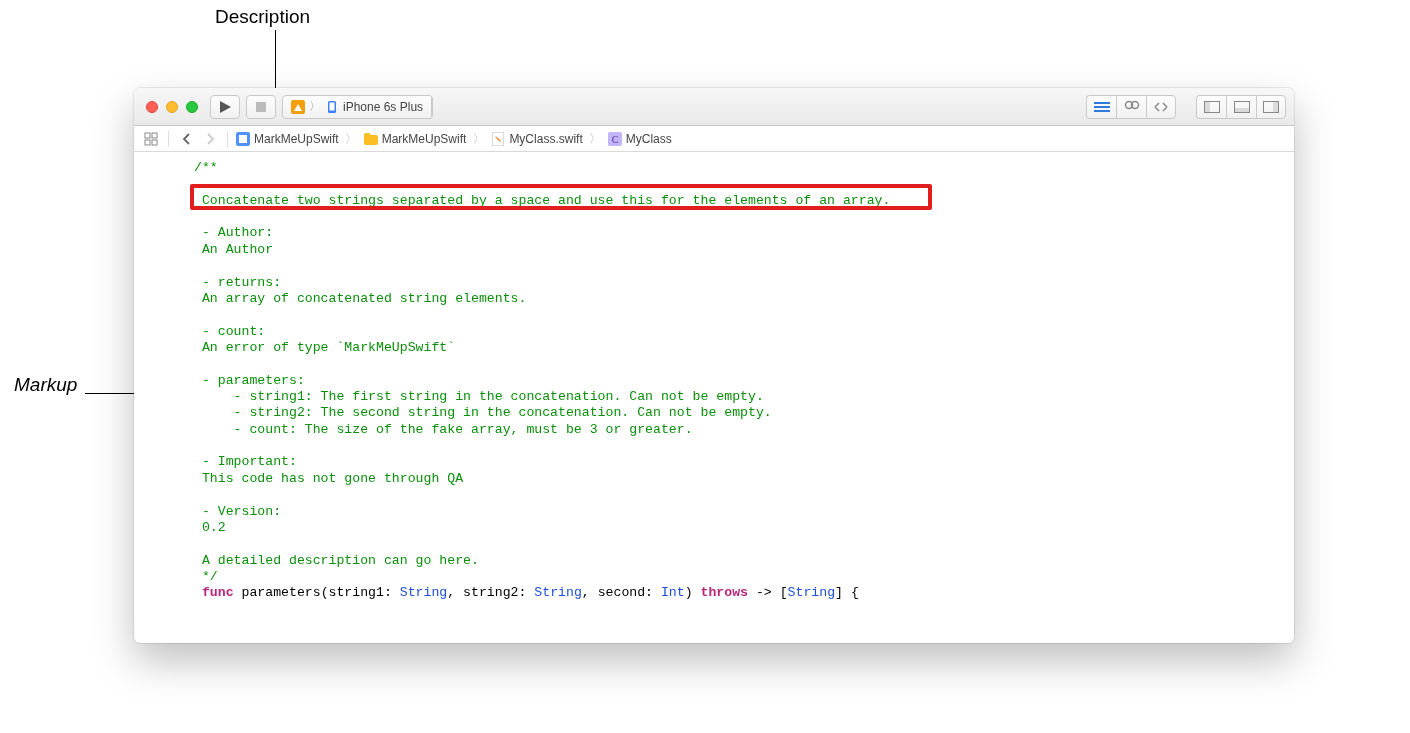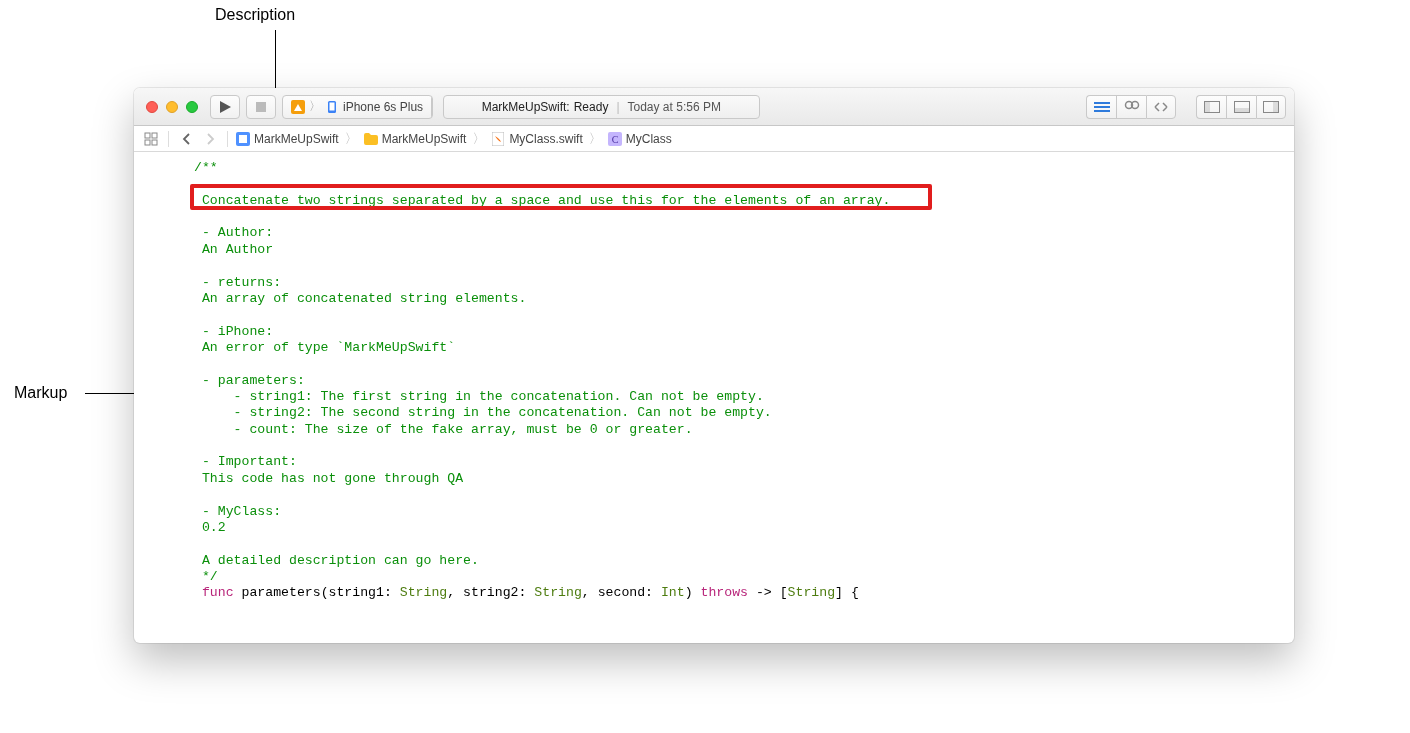--- a/index.html
+++ b/index.html
@@ -6,25 +6,25 @@
   body {
     font-family: -apple-system, BlinkMacSystemFont, "Helvetica Neue", sans-serif;
     background: #fff;
     width: 1410px;
     height: 733px;
     position: relative;
   }
   
   .annotation-label {
     position: absolute;
-    font-size: 16px;
+    font-size: 19px;
     color: #000;
   }
   .ann-description { top: 6px; left: 215px; }
-  .ann-markup { top: 384px; left: 14px; }
+  .ann-markup { top: 374px; left: 14px; font-style: italic; }
   .ann-line {
     position: absolute;
     background: #000;
   }
   .ann-description-line {
     top: 30px; left: 275px;
     width: 1px; height: 165px;
   }
   .ann-markup-line-h {
     top: 393px; left: 85px;
@@ -135,22 +135,22 @@
     padding: 8px 0 10px 60px;
     font-family: Menlo, Monaco, "Courier New", monospace;
     font-size: 13.2px;
     line-height: 1.24;
     color:#000;
     white-space:pre;
     overflow:hidden;
     position:relative;
   }
   .comment { color:#0a8f0a; }
-  .keyword { color:#b8257a; }
-  .type { color:#4d7c0f; }
+  .keyword { color:#b8257a;font-weight:bold; }
+  .type { color:#1d4ed8; }
   .redbox {
     position:absolute;
     border:4px solid #e11d1d;
     border-radius:2px;
     pointer-events:none;
   }
 </style>
 </head>
 <body>
 
@@ -184,26 +184,20 @@
             <rect width="14" height="14" rx="2" fill="#f59e0b"></rect>
             <path d="M3 11 L7 4 L11 11 Z" fill="#fff"></path>
           </svg>
         <span style="color:#999">〉</span>
         <svg class="scheme-icon" viewBox="0 0 14 14">
             <rect x="3" y="1" width="8" height="12" rx="1.5" fill="#3b82f6"></rect>
             <rect x="4.5" y="2.5" width="5" height="8" fill="#fff"></rect>
           </svg>
         <span>iPhone 6s Plus</span>
       </div>
-    </div>
-    <div class="activity-view">
-      <span class="strong">MarkMeUpSwift:</span>
-      <span class="strong">Ready</span>
-      <span class="activity-sep">|</span>
-      <span>Today at 5:56 PM</span>
     </div>
     <div class="tb-spacer"></div>
     <div class="tb-group">
       <div class="tb-button" style="color:#2f7bdc">
         <svg width="16" height="12">
             <line x1="0" y1="2" x2="16" y2="2" stroke="#2f7bdc" stroke-width="2"></line>
             <line x1="0" y1="6" x2="16" y2="6" stroke="#2f7bdc" stroke-width="2"></line>
             <line x1="0" y1="10" x2="16" y2="10" stroke="#2f7bdc" stroke-width="2"></line>
           </svg>
       </div>
@@ -307,32 +301,32 @@
   <div class="editor"><span class="comment">/**</span>
 
 <span class="comment"> Concatenate two strings separated by a space and use this for the elements of an array.</span>
 
 <span class="comment"> - Author:</span>
 <span class="comment"> An Author</span>
 
 <span class="comment"> - returns:</span>
 <span class="comment"> An array of concatenated string elements.</span>
 
-<span class="comment"> - iPhone:</span>
+<span class="comment"> - count:</span>
 <span class="comment"> An error of type `MarkMeUpSwift`</span>
 
 <span class="comment"> - parameters:</span>
 <span class="comment">     - string1: The first string in the concatenation. Can not be empty.</span>
 <span class="comment">     - string2: The second string in the concatenation. Can not be empty.</span>
-<span class="comment">     - count: The size of the fake array, must be 0 or greater.</span>
+<span class="comment">     - count: The size of the fake array, must be 3 or greater.</span>
 
 <span class="comment"> - Important:</span>
 <span class="comment"> This code has not gone through QA</span>
 
-<span class="comment"> - MyClass:</span>
+<span class="comment"> - Version:</span>
 <span class="comment"> 0.2</span>
 
 <span class="comment"> A detailed description can go here.</span>
 <span class="comment"> */</span>
  <span class="keyword">func</span><span> parameters(string1: </span><span class="type">String</span><span>, string2: </span><span class="type">String</span><span>, second: </span><span class="type">Int</span><span>) </span><span class="keyword">throws</span><span> -&gt; [</span><span class="type">String</span><span>] {</span>
     <div class="redbox" style="top:32px; left:56px; width:742px; height:26px;"></div>
   </div>
 
 </div>
 

